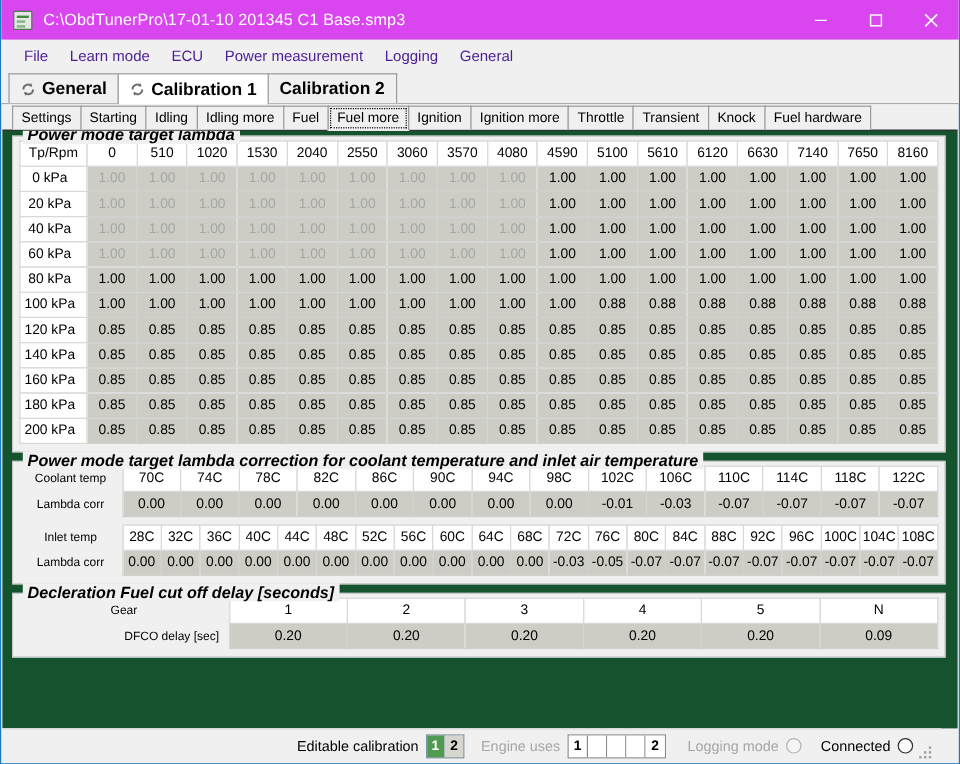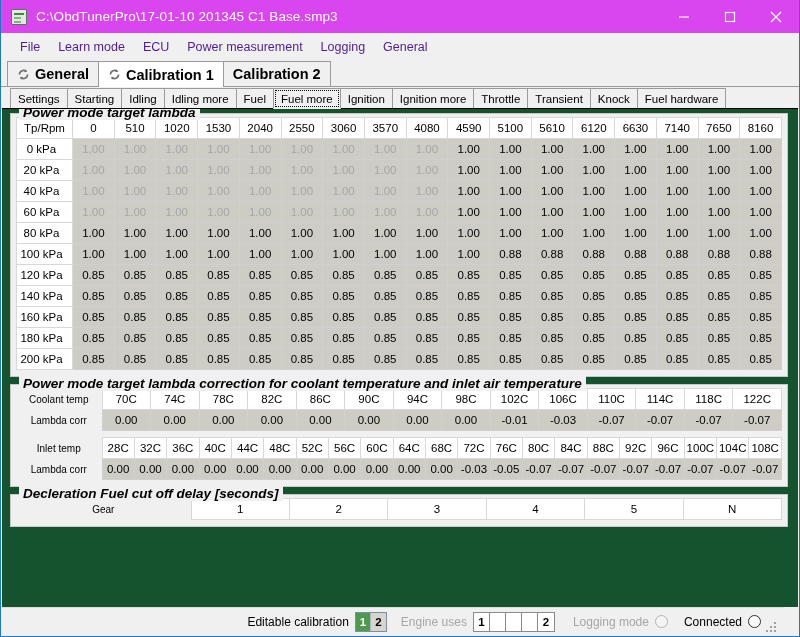--- a/index.html
+++ b/index.html
@@ -764,20 +764,29 @@
             </colgroup>
             <tbody>
               <tr>
                 <td class="lbl-cell">Gear</td>
                 <td class="hdr">1</td>
                 <td class="hdr">2</td>
                 <td class="hdr">3</td>
                 <td class="hdr">4</td>
                 <td class="hdr">5</td>
                 <td class="hdr">N</td>
+              </tr>
+              <tr>
+                <td class="lbl-cell" style="text-align:right;padding-right:8px">DFCO delay [sec]</td>
+                <td class="v-yellow">0.20</td>
+                <td class="v-yellow">0.20</td>
+                <td class="v-yellow">0.20</td>
+                <td class="v-yellow">0.20</td>
+                <td class="v-yellow">0.20</td>
+                <td class="v-gray">0.09</td>
               </tr>
             </tbody>
           </table>
       </div>
 
     </div>
   </div>
 
   <div class="statusbar">
     <span class="sb-label">Editable calibration</span>

